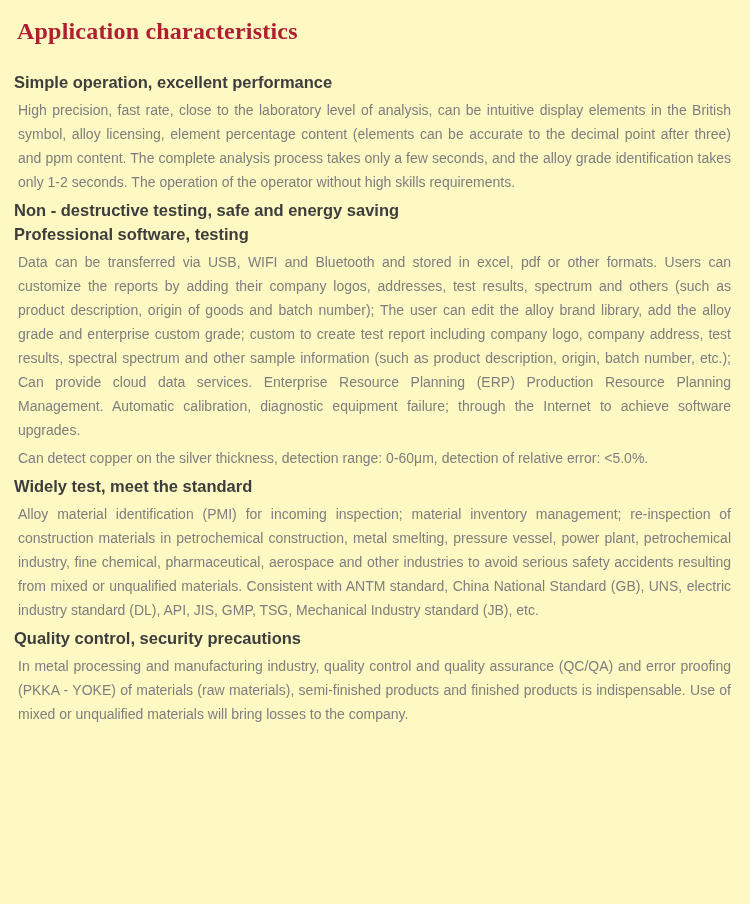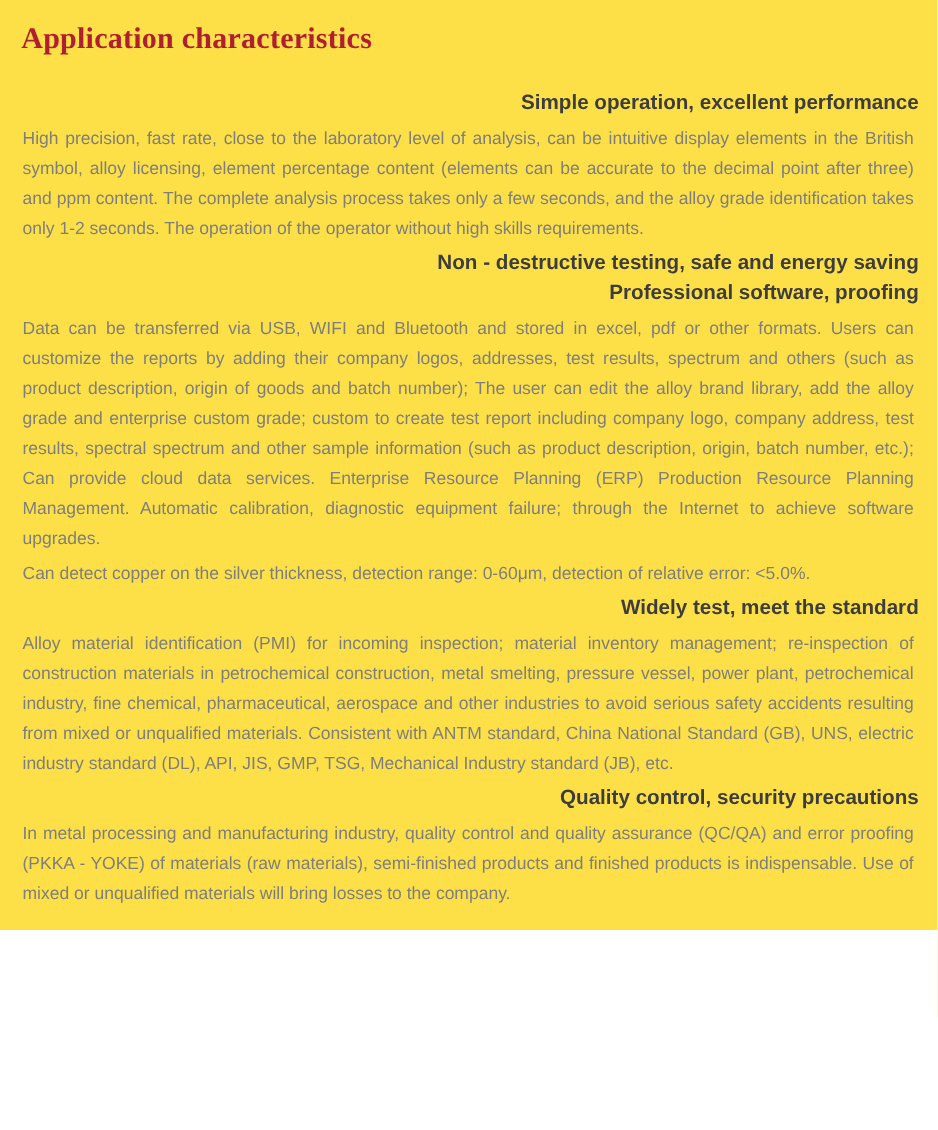--- a/index.html
+++ b/index.html
@@ -9,44 +9,43 @@
   }
   body {
     width: 750px;
     height: 904px;
     overflow: hidden;
     font-family: "Liberation Sans", "DejaVu Sans", sans-serif;
   }
   .page {
     box-sizing: border-box;
     width: 750px;
-    height: 744px;
+    height: 904px;
     padding: 16px 15px 0 14px;
-    background: #fde047;
+    background: #fef9c3;
   }
   .page-title {
     font-family: "Liberation Serif", "DejaVu Serif", serif;
     font-weight: bold;
     font-size: 24px;
     line-height: 30px;
     color: #b01e31;
     margin: 0 0 24px 3px;
     letter-spacing: 0.2px;
   }
   .section {
     margin: 0;
   }
   .section-heading {
     font-size: 16.5px;
     font-weight: bold;
     color: #3d3d3d;
     line-height: 24px;
     margin: 0;
     padding: 0;
-    text-align: right;
   }
   .section-body {
     font-size: 14px;
     font-weight: normal;
     color: #7e7e7e;
     line-height: 24px;
     margin: 4px;
     padding: 0;
     text-align: justify;
     text-justify: inter-word;
@@ -62,21 +61,21 @@
   <div class="section">
     <h2 class="section-heading">Simple operation, excellent performance</h2>
     <p class="section-body">High precision, fast rate, close to the laboratory level of analysis, can be intuitive display elements in the British symbol, alloy licensing, element percentage content (elements can be accurate to the decimal point after three) and ppm content. The complete analysis process takes only a few seconds, and the alloy grade identification takes only 1-2 seconds. The operation of the operator without high skills requirements.</p>
   </div>
 
   <div class="section">
     <h2 class="section-heading">Non - destructive testing, safe and energy saving</h2>
   </div>
 
   <div class="section">
-    <h2 class="section-heading">Professional software, proofing</h2>
+    <h2 class="section-heading">Professional software, testing</h2>
     <p class="section-body">Data can be transferred via USB, WIFI and Bluetooth and stored in excel, pdf or other formats. Users can customize the reports by adding their company logos, addresses, test results, spectrum and others (such as product description, origin of goods and batch number); The user can edit the alloy brand library, add the alloy grade and enterprise custom grade; custom to create test report including company logo, company address, test results, spectral spectrum and other sample information (such as product description, origin, batch number, etc.); Can provide cloud data services. Enterprise Resource Planning (ERP) Production Resource Planning Management. Automatic calibration, diagnostic equipment failure; through the Internet to achieve software upgrades.</p>
   </div>
 
   <div class="section">
     <p class="section-body">Can detect copper on the silver thickness, detection range: 0-60μm, detection of relative error: &lt;5.0%.</p>
   </div>
 
   <div class="section">
     <h2 class="section-heading">Widely test, meet the standard</h2>
     <p class="section-body">Alloy material identification (PMI) for incoming inspection; material inventory management; re-inspection of construction materials in petrochemical construction, metal smelting, pressure vessel, power plant, petrochemical industry, fine chemical, pharmaceutical, aerospace and other industries to avoid serious safety accidents resulting from mixed or unqualified materials. Consistent with ANTM standard, China National Standard (GB), UNS, electric industry standard (DL), API, JIS, GMP, TSG, Mechanical Industry standard (JB), etc.</p>

